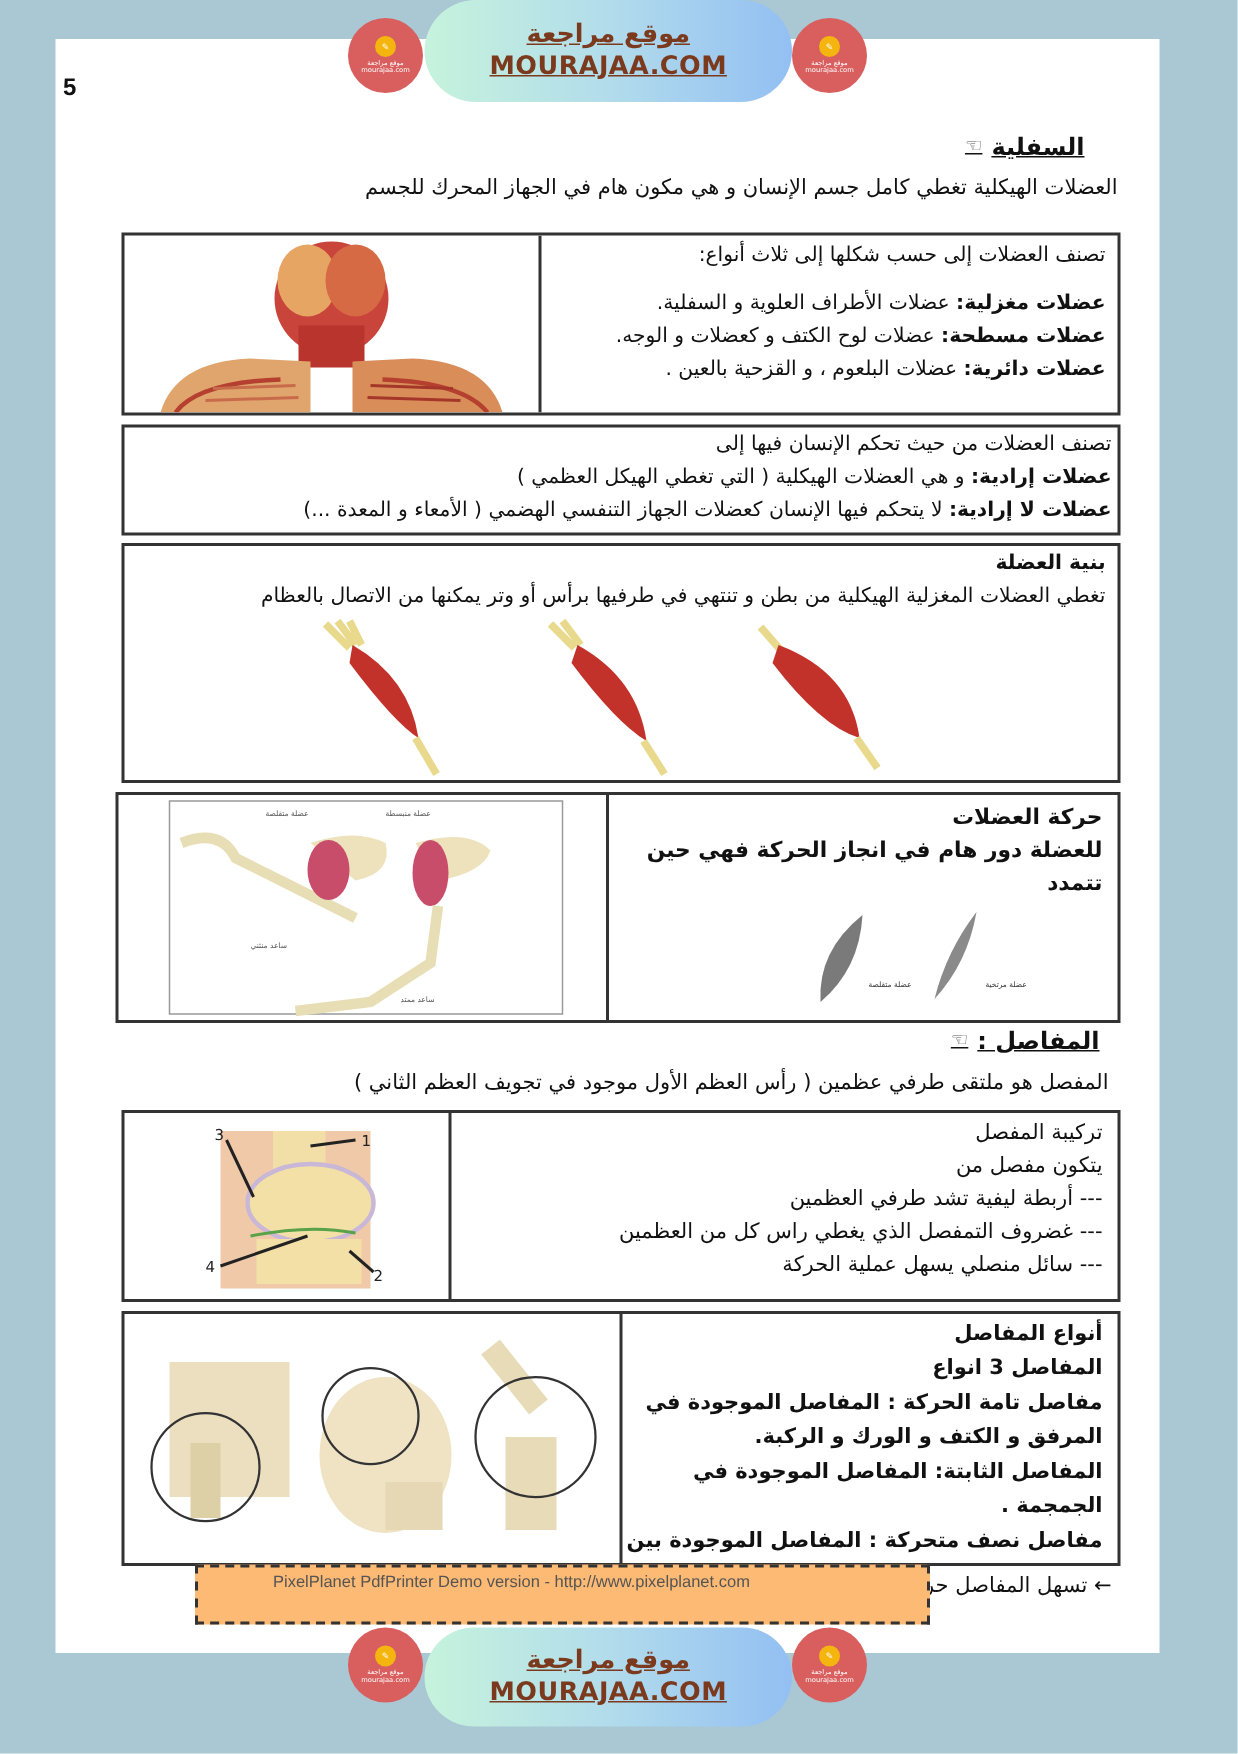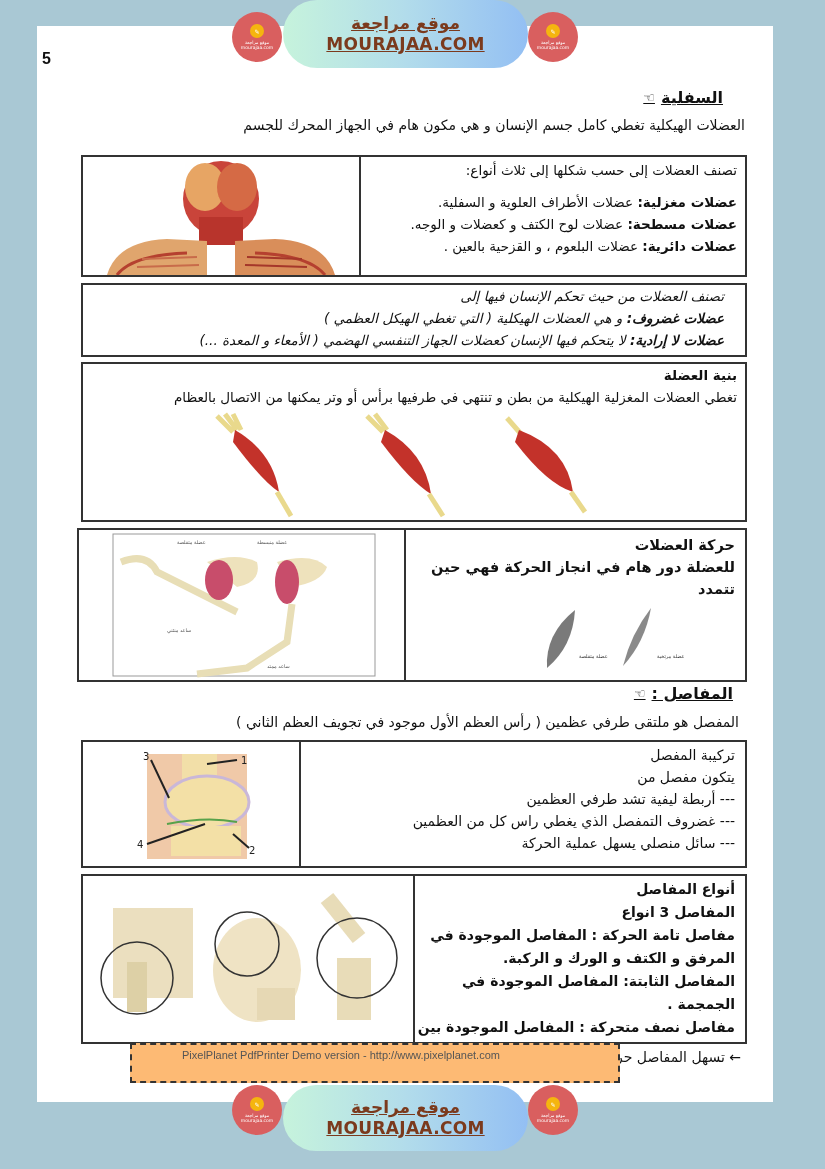--- a/index.html
+++ b/index.html
@@ -83,23 +83,23 @@
     <div class="txt" style="right:8px; top:2px; width:378px;">
       <div>تصنف العضلات إلى حسب شكلها إلى ثلاث أنواع:</div>
       <div style="height:10px"></div>
       <div><b>عضلات مغزلية:</b> <span>عضلات الأطراف العلوية و السفلية.</span></div>
       <div><b>عضلات مسطحة:</b> <span>عضلات لوح الكتف و كعضلات و الوجه.</span></div>
       <div><b>عضلات دائرية:</b> <span>عضلات البلعوم ، و القزحية بالعين .</span></div>
     </div>
   </div>
 
   <div class="box" style="left:44px; top:257px; width:666px; height:74px;">
-    <div class="txt" style="right:21px; top:0px; width:650px;font-style:italic;">
+    <div class="txt" style="right:4px; top:0px; width:650px;">
       <div>تصنف العضلات من حيث تحكم الإنسان فيها إلى</div>
-      <div><b>عضلات غضروف:</b> <span>و هي العضلات الهيكلية ( التي تغطي الهيكل العظمي )</span></div>
+      <div><b>عضلات إرادية:</b> <span>و هي العضلات الهيكلية ( التي تغطي الهيكل العظمي )</span></div>
       <div><b>عضلات لا إرادية:</b> <span>لا يتحكم فيها الإنسان كعضلات الجهاز التنفسي الهضمي ( الأمعاء و المعدة ...)</span></div>
     </div>
   </div>
 
   <div class="box" style="left:44px; top:336px; width:666px; height:160px;">
     <div class="txt" style="right:8px; top:0px; width:650px;">
       <div style="font-weight:bold">بنية العضلة</div>
       <div>تغطي العضلات المغزلية الهيكلية من بطن و تنتهي في طرفيها برأس أو وتر يمكنها من الاتصال بالعظام</div>
     </div>
     <svg class="fig" style="left:120px; top:48px;" width="420" height="110" viewBox="0 0 420 110">

